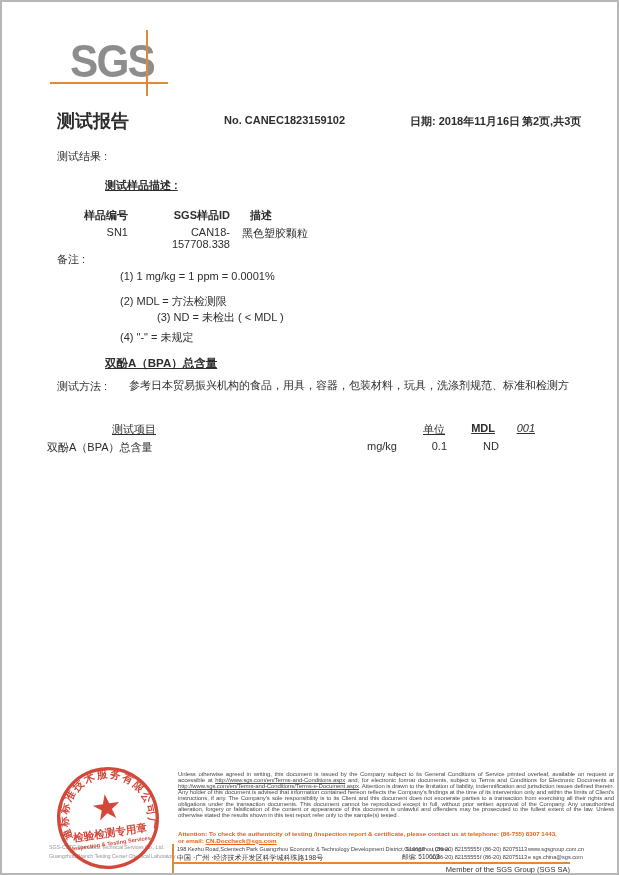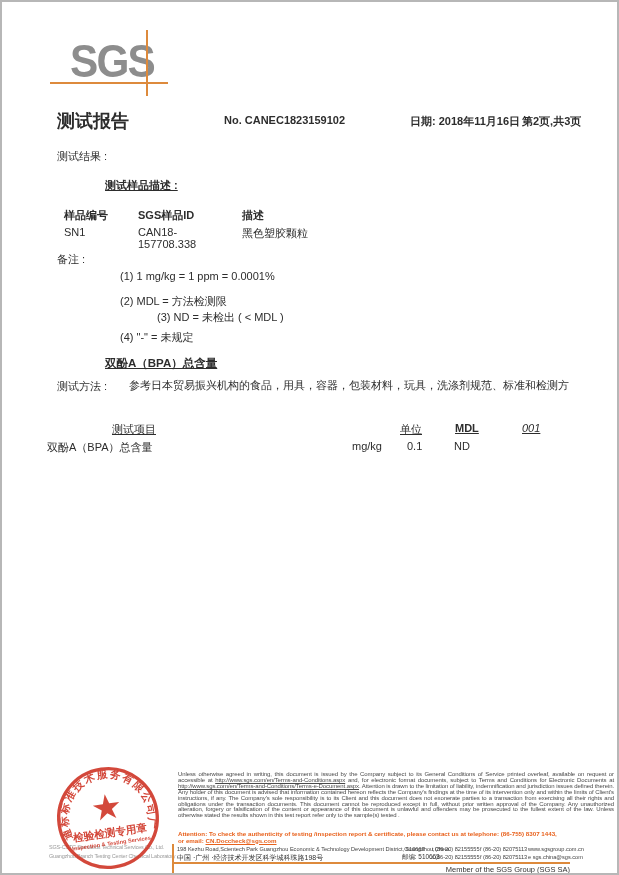--- a/index.html
+++ b/index.html
@@ -16,21 +16,21 @@
 
   
   .title{font-size:18px;font-weight:bold;}
   .hmeta{font-size:11px;font-weight:bold;white-space:nowrap;}
 
   
   .body-text{font-size:11px;}
   .bold{font-weight:bold;}
   .und{text-decoration:underline;margin-left:48px;}
   .ital{font-style:italic;}
-  .ctr{text-align:left;display:inline-block;}
+  .ctr{text-align:right;display:inline-block;}
 
   
   .legal{font-size:6px;line-height:5.9px;letter-spacing:-0.1px;color:#4b4b4b;
          text-align:justify;width:436px;}
   .legal .link{text-decoration:underline;}
   .attn{font-size:6.2px;line-height:6.6px;font-weight:bold;color:#e8611c;width:436px;}
   .attn .link{text-decoration:underline;}
   .addr-en{font-size:5.6px;color:#3f3f3f;white-space:nowrap;}
   .addr-cn{font-size:7px;color:#2f2f2f;white-space:nowrap;}
   .company-gray{font-size:5.5px;letter-spacing:-0.2px;color:#9b9b9b;line-height:9px;white-space:nowrap;}
@@ -55,21 +55,21 @@
   <div class="hmeta abs" style="left:408px;top:112px;">日期: 2018年11月16日</div>
   <div class="hmeta abs" style="left:520px;top:112px;">第2页,共3页</div>
 
   <div class="body-text abs" style="left:55px;top:147px;">测试结果 :</div>
 
   <div class="body-text bold und abs" style="left:55px;top:176px;">测试样品描述 :</div>
 
   <div>
     <span class="body-text bold ctr abs" style="left:62px;top:206px;width:64px;">样品编号</span>
     <span class="body-text bold ctr abs" style="left:136px;top:206px;width:92px;">SGS样品ID</span>
-    <span class="body-text bold abs" style="left:240px;top:206px;">描述</span>
+    <span class="body-text bold abs" style="left:248px;top:206px;">描述</span>
 
     <div>
       <span class="body-text ctr abs" style="left:62px;top:224px;width:64px;">SN1</span>
       <span class="body-text ctr abs" style="left:136px;top:224px;width:92px;">CAN18-157708.338</span>
       <span class="body-text abs" style="left:240px;top:224px;">黑色塑胶颗粒</span>
     </div>
   </div>
 
   <div class="body-text abs" style="left:55px;top:250px;">备注 :</div>
   <div class="body-text abs" style="left:118px;top:268px;">(1) 1 mg/kg = 1 ppm = 0.0001%</div>
@@ -79,21 +79,21 @@
 
   <div class="body-text bold und abs" style="left:55px;top:354px;font-size:11.5px;">双酚A（BPA）总含量</div>
 
   <div class="body-text abs" style="left:55px;top:377px;">测试方法 :</div>
   <div class="body-text abs" style="left:127px;top:376px;width:450px;">参考日本贸易振兴机构的食品，用具，容器，包装材料，玩具，洗涤剂规范、标准和检测方</div>
 
   <div>
     <span class="body-text und abs" style="left:62px;top:420px;">测试项目</span>
     <span class="body-text und ctr abs" style="left:350px;top:420px;width:45px;">单位</span>
     <span class="body-text bold und ctr abs" style="left:405px;top:420px;width:40px;">MDL</span>
-    <span class="body-text ital und ctr abs" style="left:472px;top:420px;width:45px;">001</span>
+    <span class="body-text ital und ctr abs" style="left:440px;top:420px;width:45px;">001</span>
 
     <div>
       <span class="body-text abs" style="left:45px;top:438px;">双酚A（BPA）总含量</span>
       <span class="body-text ctr abs" style="left:350px;top:438px;width:45px;">mg/kg</span>
       <span class="body-text ctr abs" style="left:405px;top:438px;width:40px;">0.1</span>
       <span class="body-text ctr abs" style="left:452px;top:438px;width:45px;">ND</span>
     </div>
   </div>
 
   <div class="company-gray abs" style="left:47px;top:841px;">

